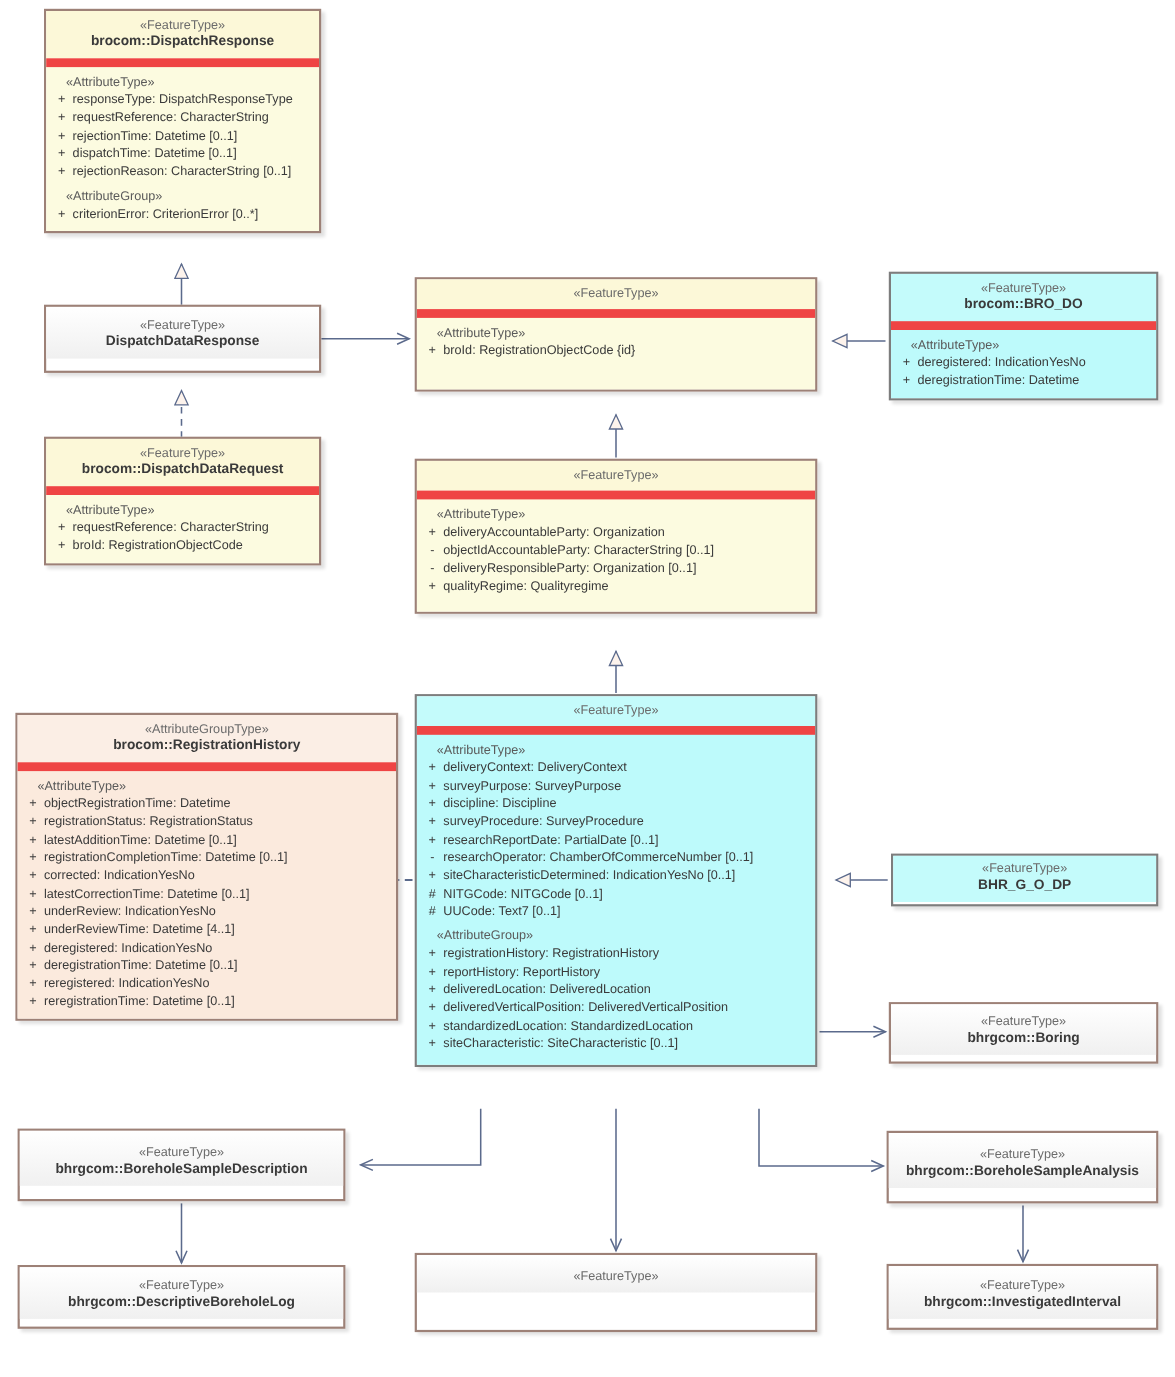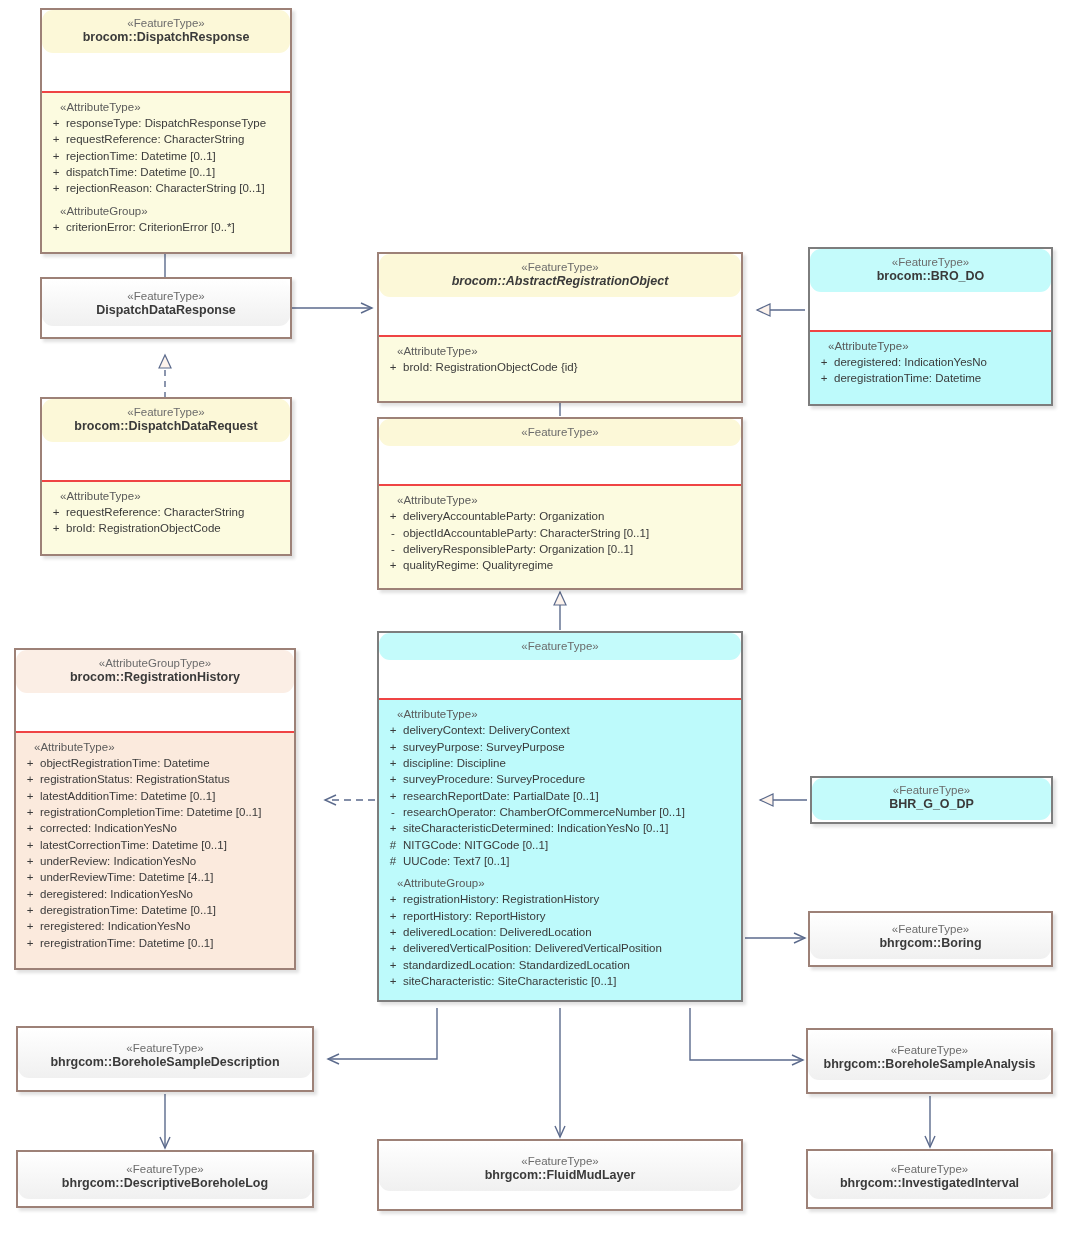--- a/index.html
+++ b/index.html
@@ -3,25 +3,25 @@
 <meta charset="utf-8">
 <style>
   html,body{margin:0;padding:0;background:#ffffff;}
   body{width:1068px;height:1252px;position:relative;overflow:hidden;
        font-family:"Liberation Sans","DejaVu Sans",sans-serif;}
   #canvas{position:absolute;left:0;top:0;width:1068px;height:1252px;}
   svg.links{position:absolute;left:0;top:0;width:1068px;height:1252px;pointer-events:none;}
 
   .node{position:absolute;box-sizing:border-box;border:2px solid #9d8177;
         box-shadow:3px 3px 3px rgba(0,0,0,0.12);background:#fff;}
-  .node .hdr{box-sizing:border-box;padding:6px 6px 7px 6px;text-align:center;line-height:1.25;border-radius:11px;}
+  .node .hdr{box-sizing:border-box;padding:6px 6px 7px 6px;text-align:center;line-height:1.25;}
   .node .stereo{font-size:11.5px;color:#6b6b6b;display:block;}
   .node .name{font-size:12.5px;font-weight:bold;color:#3a3a3a;display:block;}
   .node .name.abstract{font-style:italic;}
-  .node .body{box-sizing:border-box;border-top:2px solid #ef4444;padding:7px 4px 17px 4px;margin-top:38px;}
+  .node .body{box-sizing:border-box;border-top:8px solid #ef4444;padding:7px 4px 7px 4px;}
 
   
   .pal-yellow .hdr{background:#fcf8d8;}
   .pal-yellow .body{background:#fcfbe0;}
   .pal-yellow{border-color:#9d8177;}
   .pal-cyan .hdr{background:#c4fbfb;}
   .pal-cyan .body{background:#bdfafb;}
   .pal-cyan{border-color:#7d7d7d;}
   .pal-peach .hdr{background:#fbeee5;}
   .pal-peach .body{background:#fbeadd;}
@@ -162,21 +162,20 @@
       <div class="attr">
           <span class="vis">+</span>
           <span class="txt">broId: RegistrationObjectCode</span>
         </div>
     </div>
   </div>
 
   <div class="node pal-yellow" style="left:377px;top:252px;width:366px;">
     <div class="hdr">
       <span class="stereo">«FeatureType»</span>
-      <span class="name abstract">brocom::AbstractRegistrationObject</span>
     </div>
     <div class="body" style="padding-bottom:26px;">
       <div class="grp">«AttributeType»</div>
       <div class="attr">
           <span class="vis">+</span>
           <span class="txt">broId: RegistrationObjectCode {id}</span>
         </div>
     </div>
   </div>
 
@@ -216,21 +215,21 @@
           <span class="vis">-</span>
           <span class="txt">deliveryResponsibleParty: Organization [0..1]</span>
         </div>
       <div class="attr">
           <span class="vis">+</span>
           <span class="txt">qualityRegime: Qualityregime</span>
         </div>
     </div>
   </div>
 
-  <div class="node pal-peach" style="left:14px;top:648px;width:282px;">
+  <div class="node pal-peach" style="left:14px;top:648px;width:348px;">
     <div class="hdr">
       <span class="stereo">«AttributeGroupType»</span>
       <span class="name">brocom::RegistrationHistory</span>
     </div>
     <div class="body">
       <div class="grp">«AttributeType»</div>
       <div class="attr">
           <span class="vis">+</span>
           <span class="txt">objectRegistrationTime: Datetime</span>
         </div>
@@ -383,21 +382,20 @@
   <div class="node pal-grey" style="left:16px;top:1150px;width:298px;height:58px;">
     <div class="hdr" style="padding-top:10px;">
       <span class="stereo">«FeatureType»</span>
       <span class="name">bhrgcom::DescriptiveBoreholeLog</span>
     </div>
   </div>
 
   <div class="node pal-grey" style="left:377px;top:1139px;width:366px;height:72px;">
     <div class="hdr" style="padding-top:13px;">
       <span class="stereo">«FeatureType»</span>
-      <span class="name">bhrgcom::FluidMudLayer</span>
     </div>
   </div>
 
   <div class="node pal-grey" style="left:806px;top:1149px;width:247px;height:60px;">
     <div class="hdr" style="padding-top:11px;">
       <span class="stereo">«FeatureType»</span>
       <span class="name">bhrgcom::InvestigatedInterval</span>
     </div>
   </div>
 

